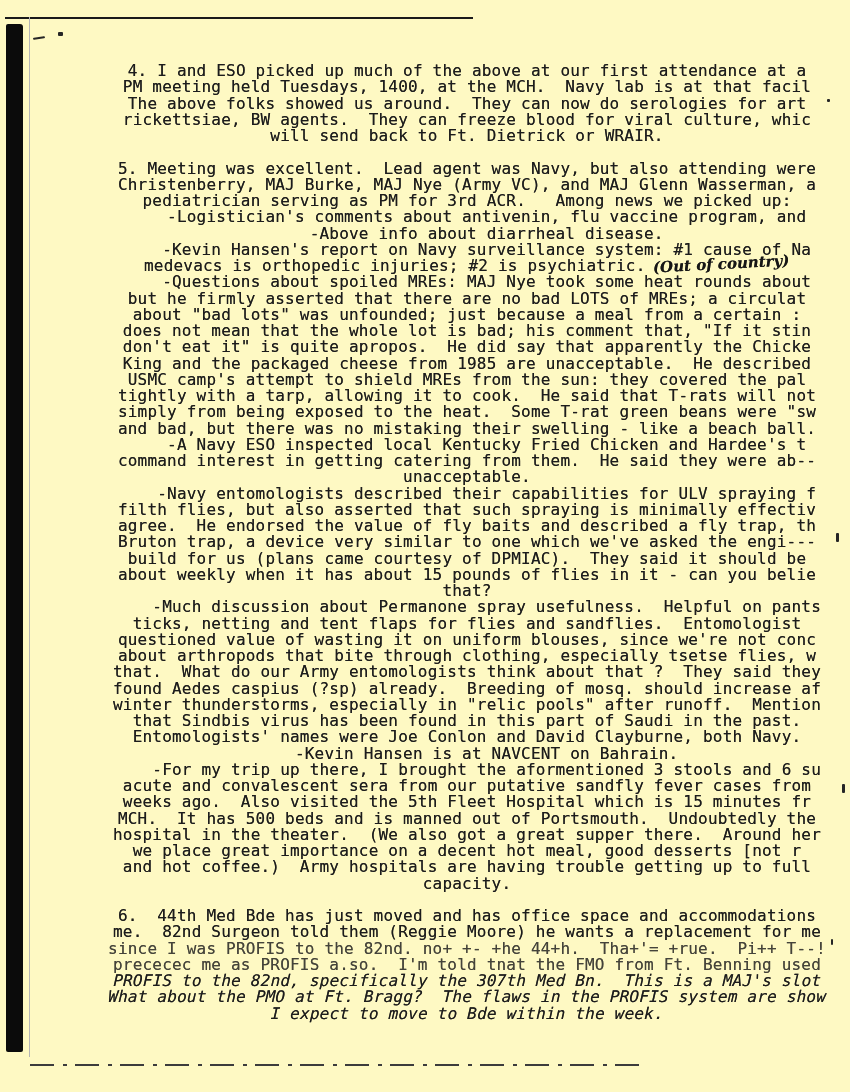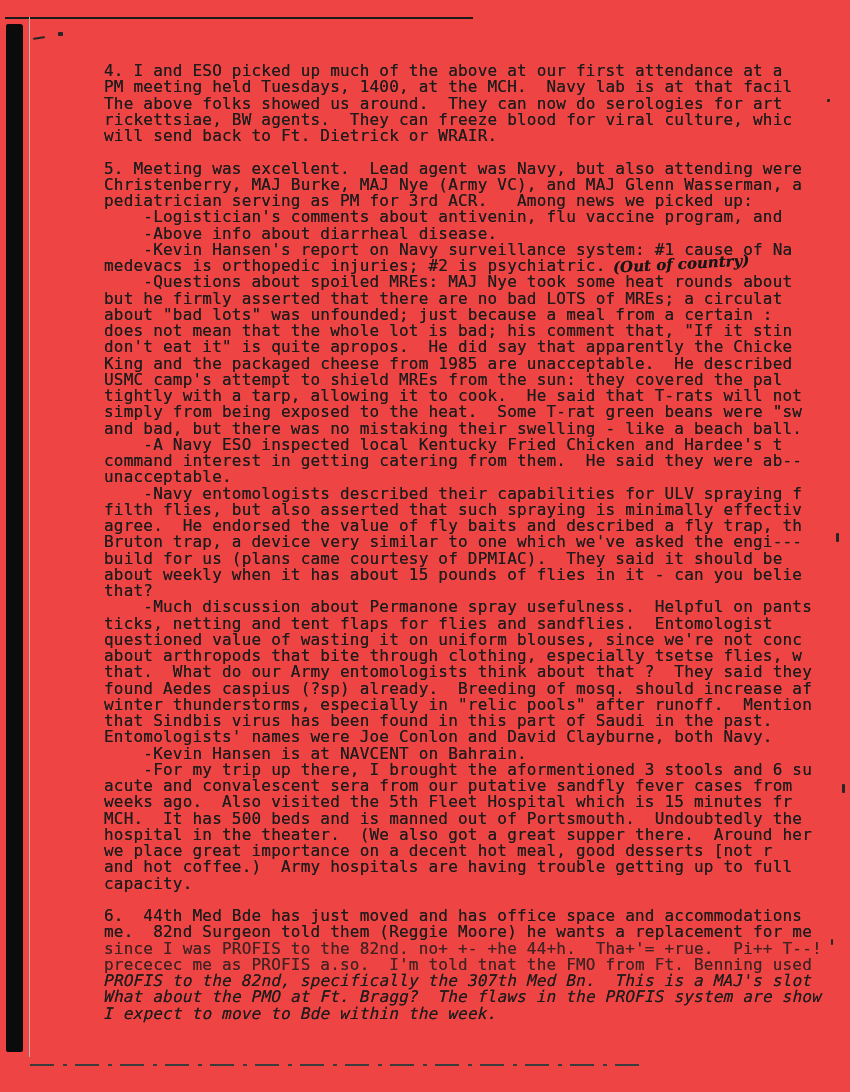--- a/index.html
+++ b/index.html
@@ -6,21 +6,22 @@
     margin: 0;
     padding: 0;
     width: 850px;
     height: 1092px;
     background: #ffffff;
     overflow: hidden;
   }
   .page {
     position: absolute;
     inset: 0;
-    background: #ef4444;
+    background: #fef9c3;
+    text-align: center;
   }
   .binding-bar {
     position: absolute;
     left: 6px;
     top: 24px;
     width: 17px;
     height: 1028px;
     background: #0b0b0b;
     border-radius: 2px 3px 2px 2px;
   }

